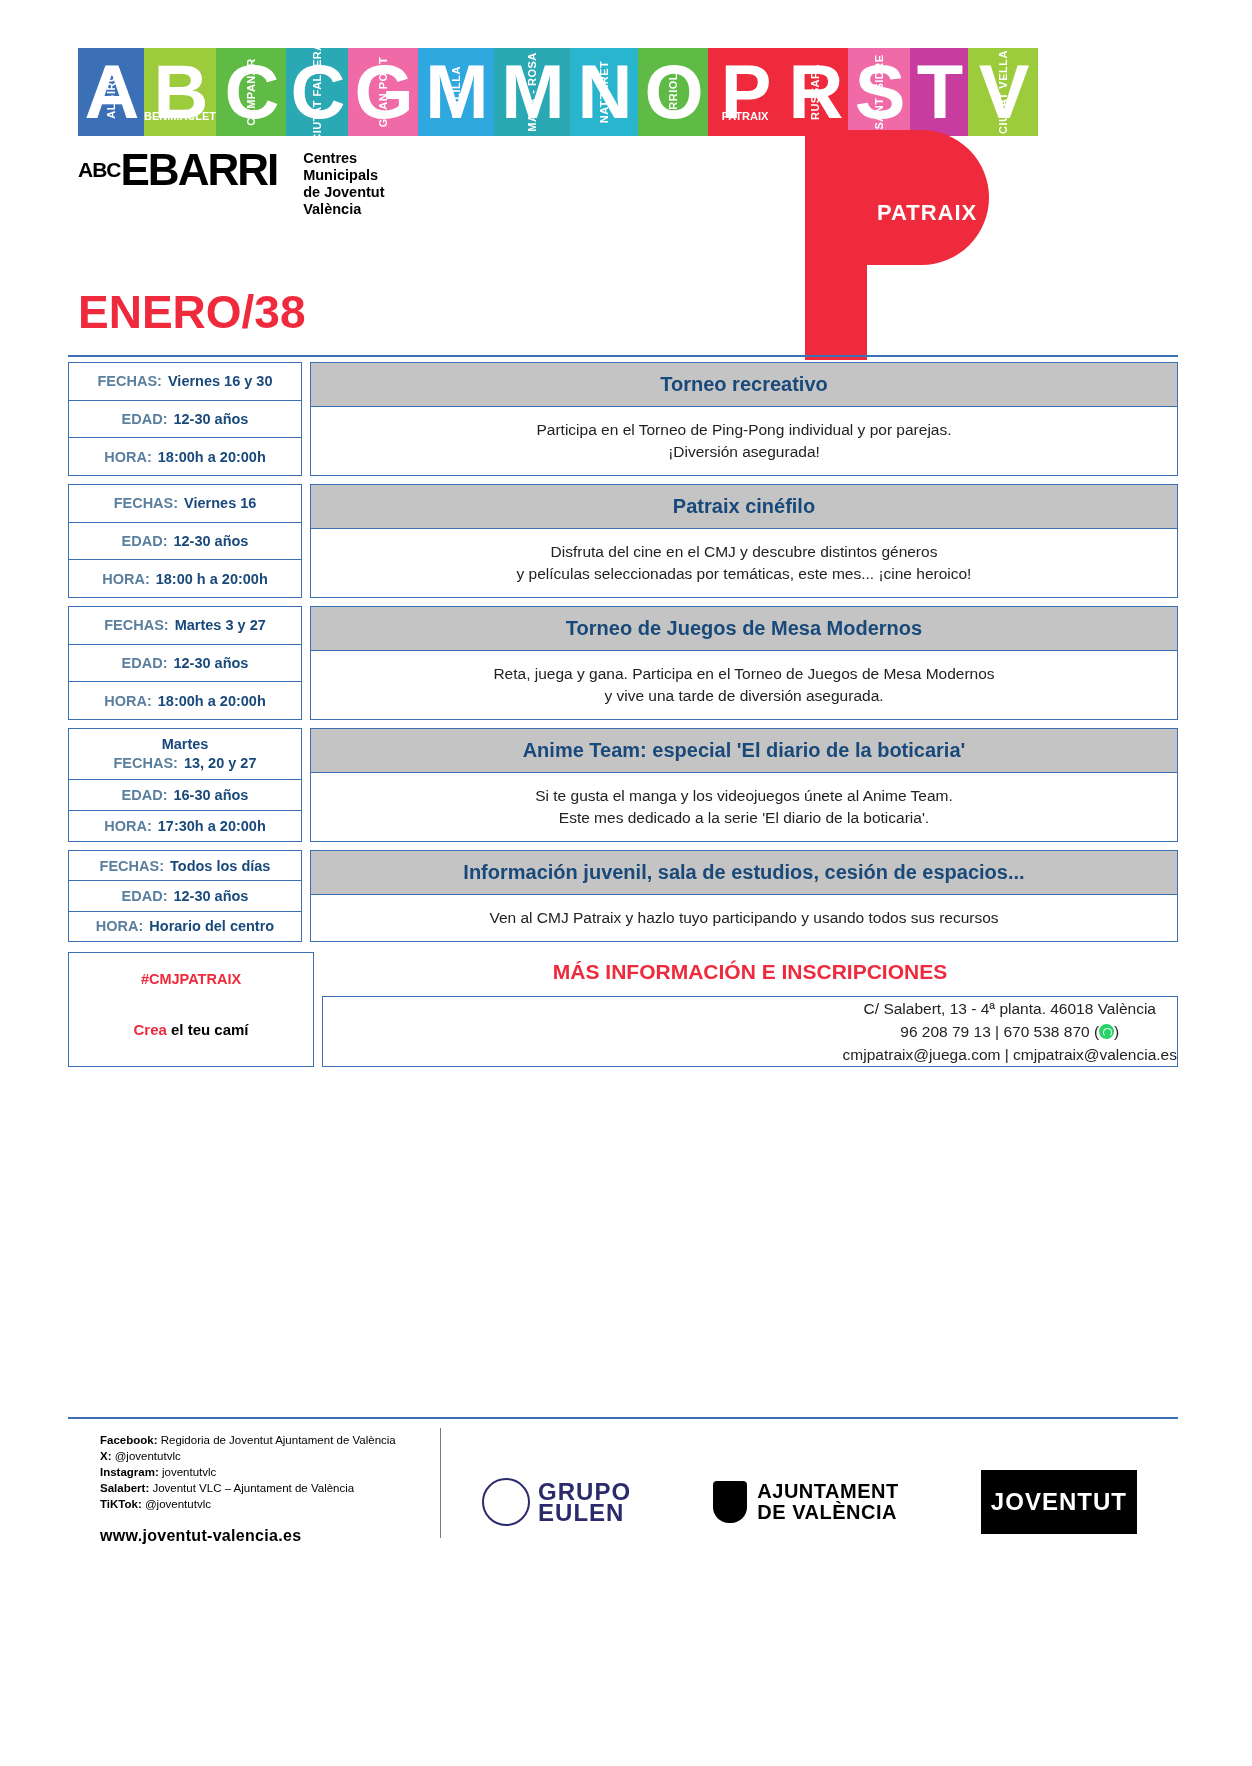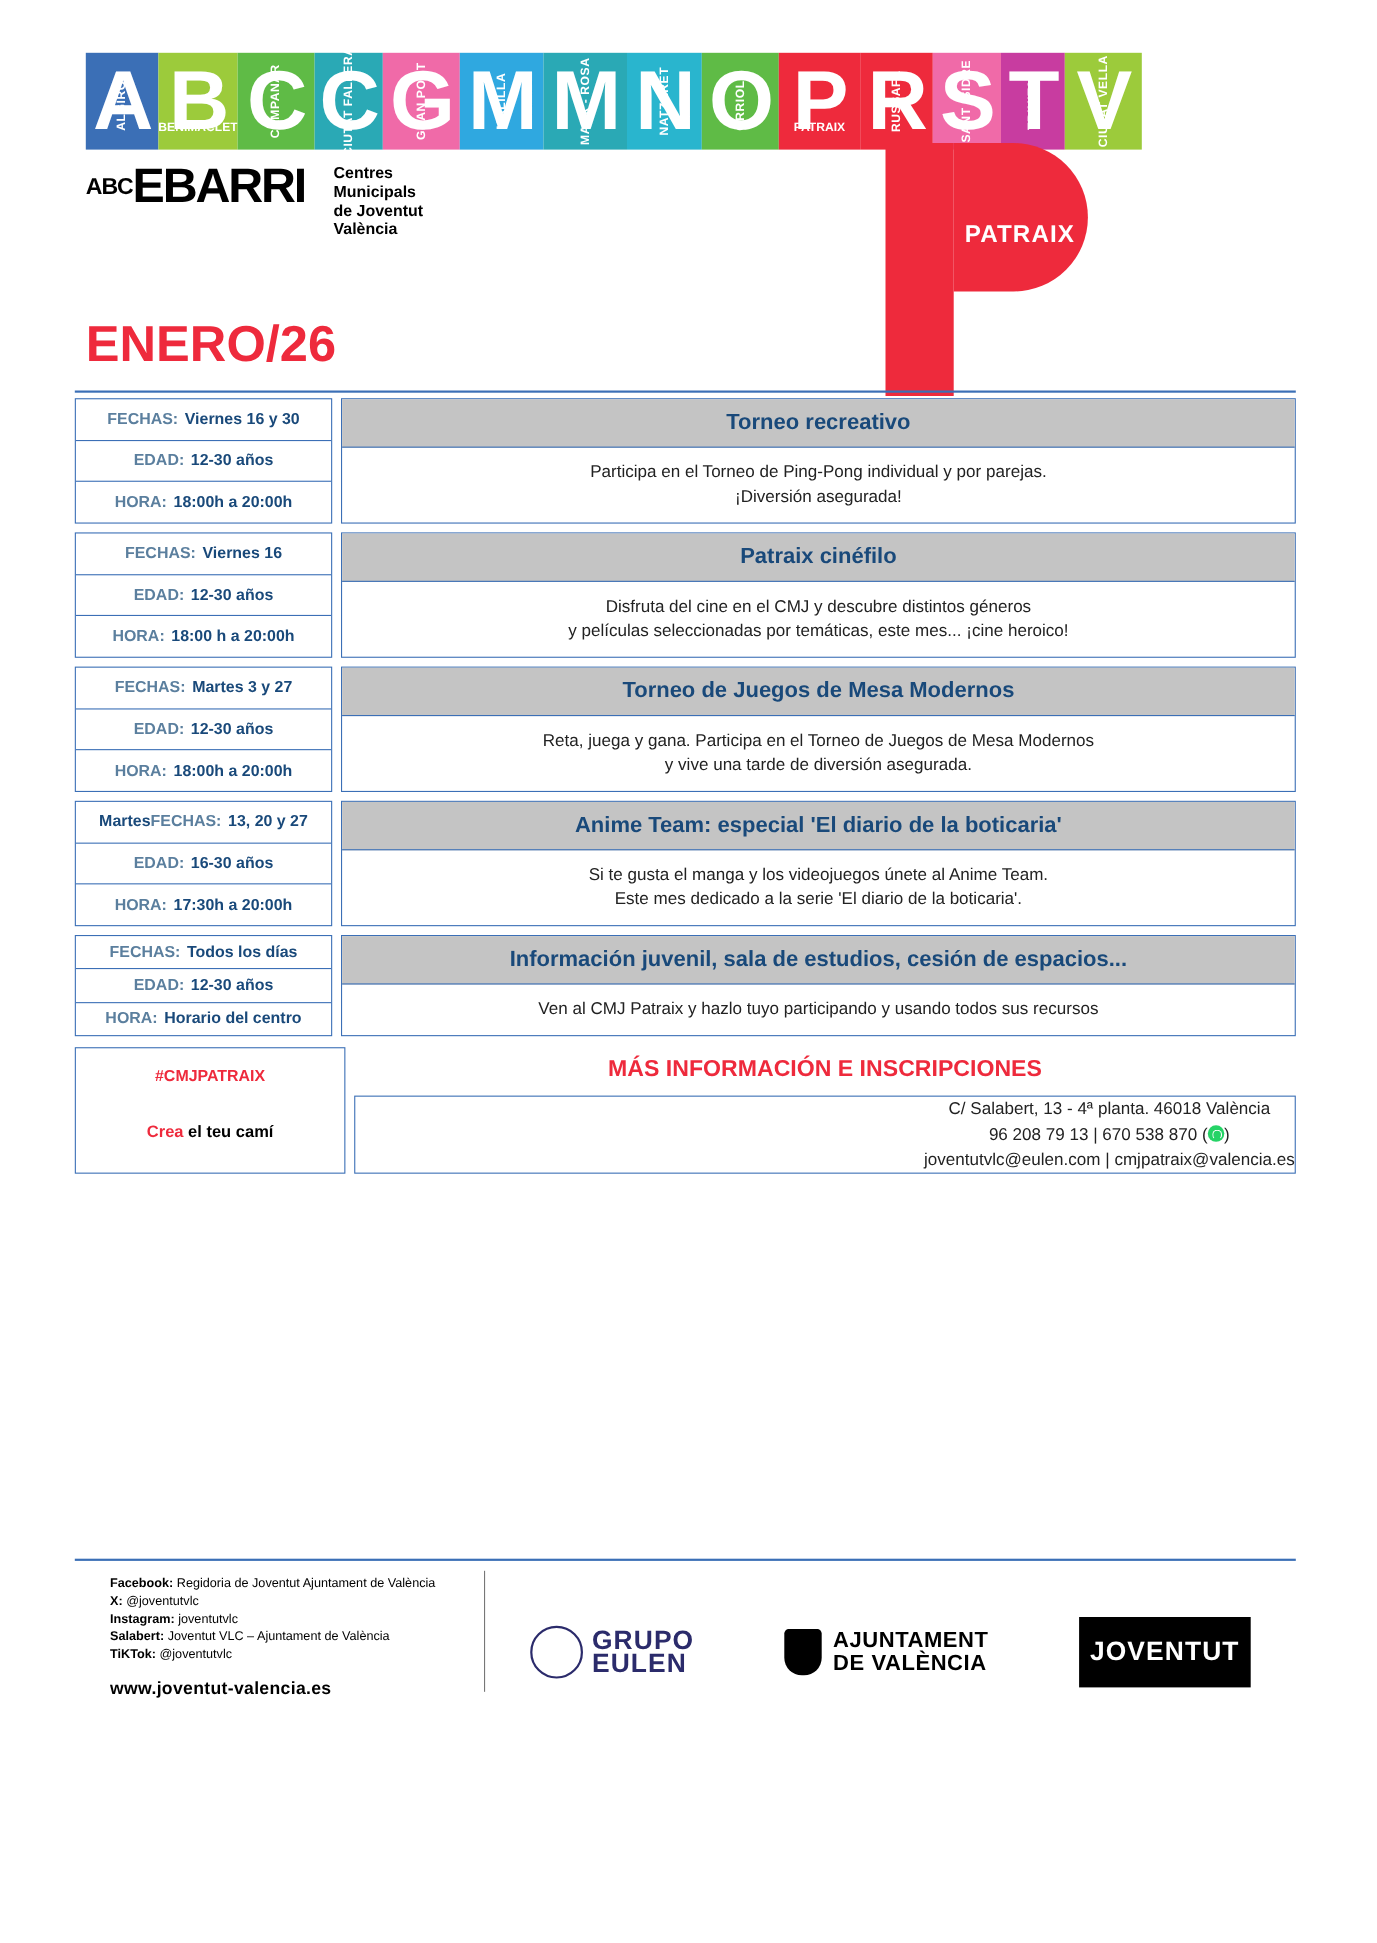--- a/index.html
+++ b/index.html
@@ -34,21 +34,21 @@
 
   
   .grid{position:absolute;left:68px;top:362px;width:1110px;}
   .act{display:flex;margin-bottom:8px;}
   .left{width:232px;flex:0 0 232px;border:1.5px solid #3b6fb6;display:flex;flex-direction:column;}
   .lrow{flex:1;display:flex;align-items:center;justify-content:center;padding:6px 8px;text-align:center;
         border-bottom:1.5px solid #3b6fb6;font-size:14.5px;}
   .lrow:last-child{border-bottom:none;}
   .lbl{color:#5b7f9e;font-weight:bold;margin-right:6px;}
   .val{color:#19497a;font-weight:bold;}
-  .lrow.stack{flex-direction:row;line-height:19px;}
+  .lrow.stack{flex-direction:column;line-height:19px;}
   .lrow.stack .val{margin:0;}
 
   .right{flex:1;margin-left:8px;border:1.5px solid #3b6fb6;display:flex;flex-direction:column;}
   .rhead{background:#c4c4c4;text-align:center;color:#19497a;font-weight:bold;font-size:20px;padding:10px 6px;border-bottom:1.5px solid #3b6fb6;}
   .rbody{flex:1;display:flex;align-items:center;justify-content:center;text-align:center;font-size:15.5px;color:#222;line-height:22px;padding:12px;}
 
   
   .contact{display:flex;margin-top:10px;}
   .cleft{width:232px;flex:0 0 232px;border:1.5px solid #3b6fb6;display:flex;flex-direction:column;
          align-items:center;justify-content:flex-start;gap:34px;padding:18px 6px;}
@@ -152,21 +152,21 @@
       <div>València</div>
     </div>
 </div>
 
 <div class="bigP">
   <div class="stem"></div>
   <div class="bowl"></div>
   <div class="label">PATRAIX</div>
 </div>
 
-<div class="month">ENERO/26</div>
+<div class="month">ENERO/38</div>
 <div class="hr-top"></div>
 
 <div class="grid" id="grid">
     <div class="act">
       <div class="left">
         <div class="lrow">
           <span class="lbl">FECHAS:</span>
           <span class="val">Viernes 16 y 30</span>
         </div>
         <div class="lrow">
@@ -291,21 +291,21 @@
       <div class="cleft">
         <div class="tag">#CMJPATRAIX</div>
         <div class="slogan"><span class="red">Crea</span><span> el teu camí</span></div>
       </div>
       <div class="cright">
         <div class="ctitle">MÁS INFORMACIÓN E INSCRIPCIONES</div>
         <div class="cbox">
           <div>
             <div>C/ Salabert, 13 - 4ª planta. 46018 València</div>
             <div>96 208 79 13 |  670 538 870   (<span class="wa"></span>)</div>
-            <div>joventutvlc@eulen.com | cmjpatraix@valencia.es</div>
+            <div>cmjpatraix@juega.com | cmjpatraix@valencia.es</div>
           </div>
         </div>
       </div>
     </div>
   </div>
 
 <div class="hr-bot"></div>
 
 <div class="footer">
   <div class="fsocial">

